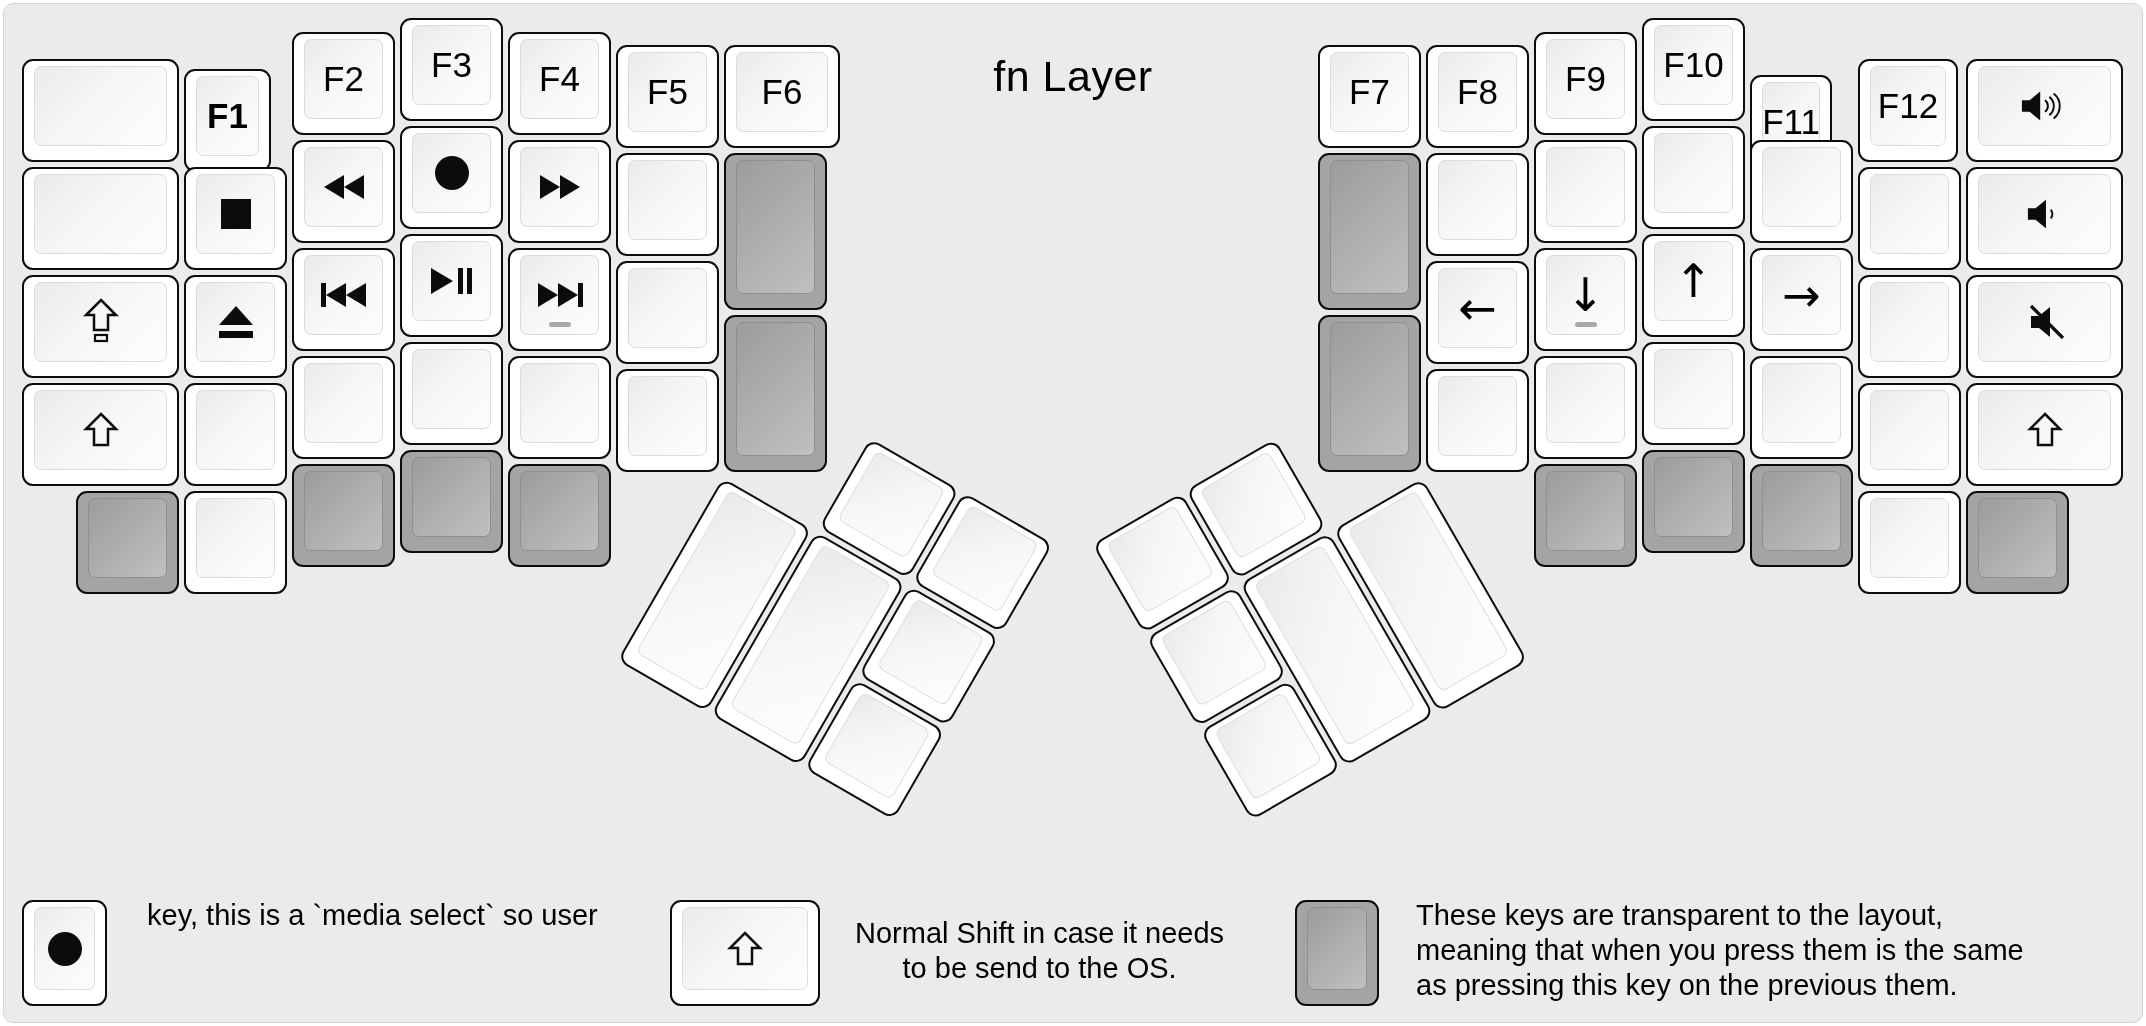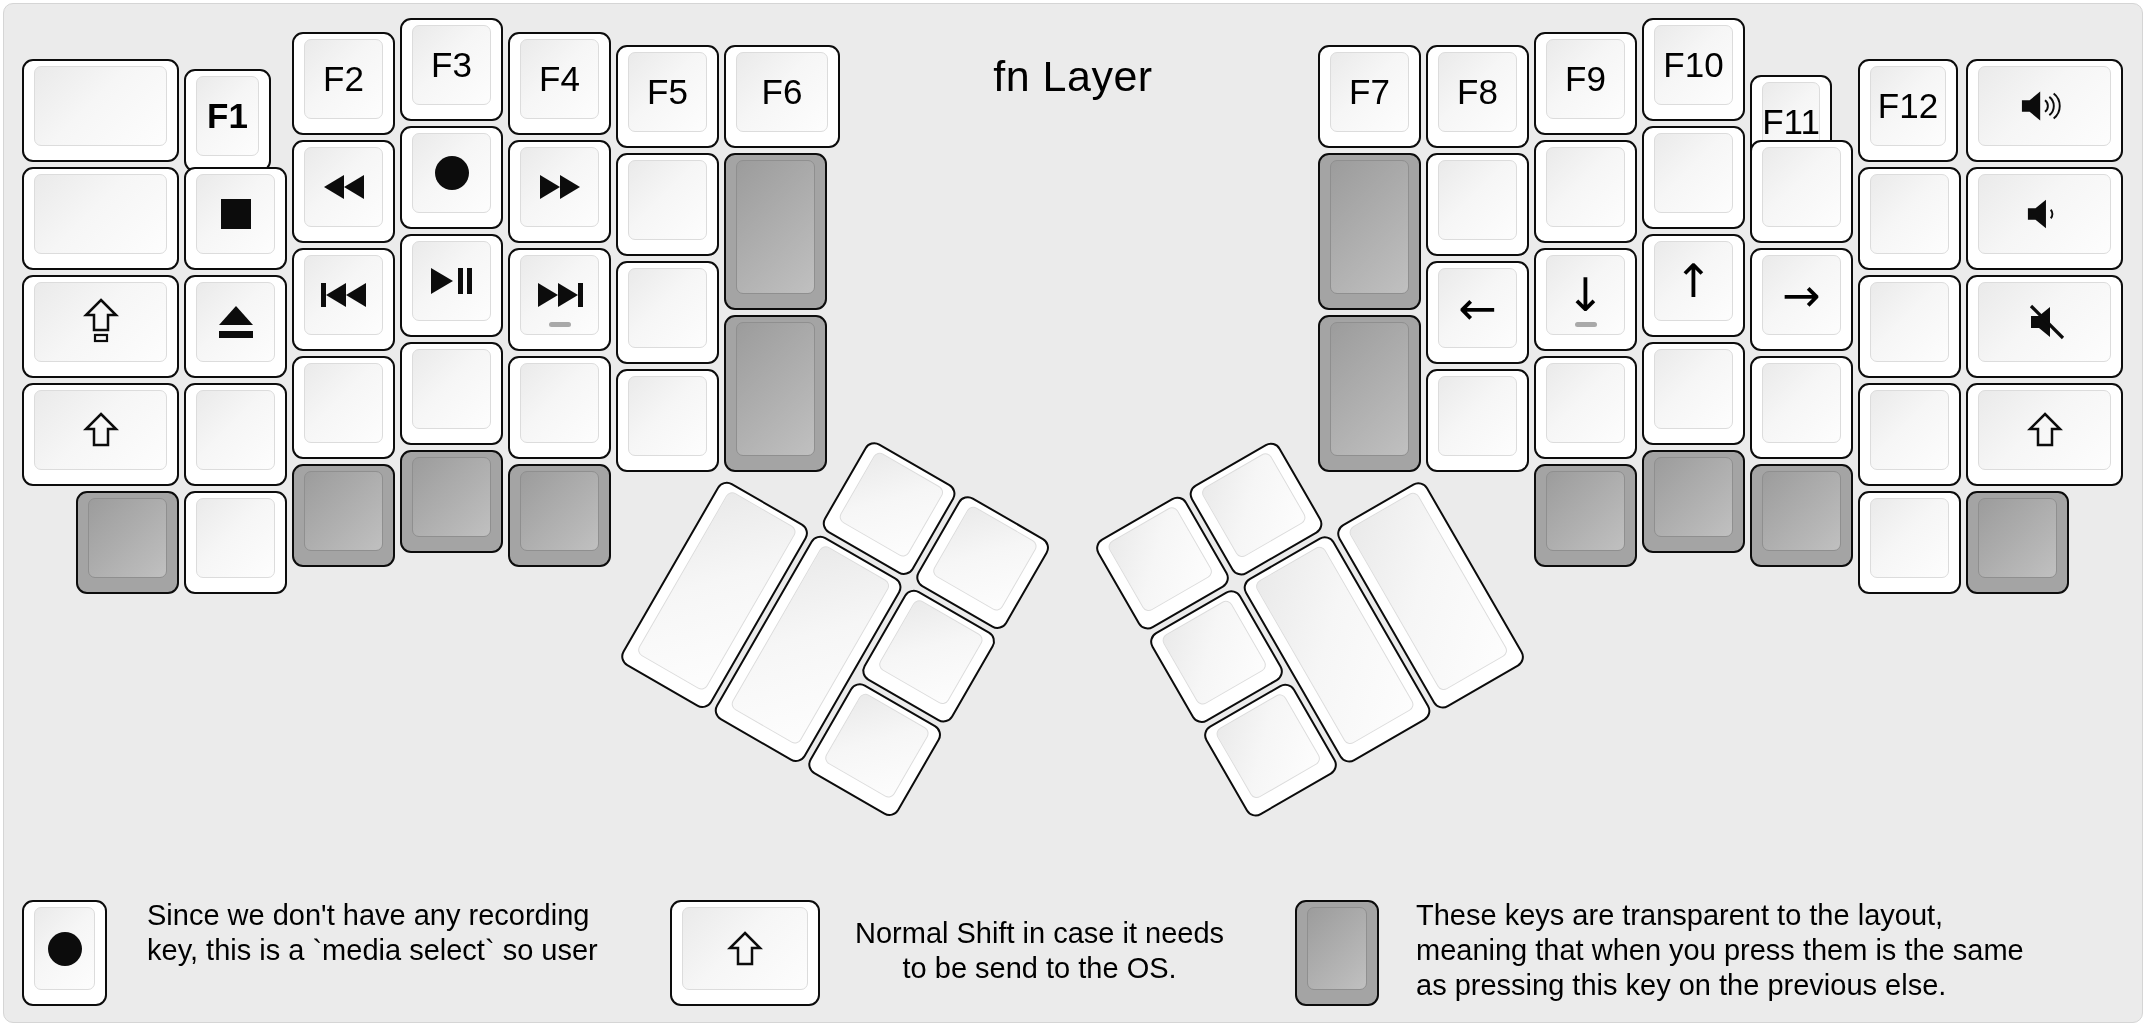--- a/index.html
+++ b/index.html
@@ -418,31 +418,30 @@
         <div class="ktop"></div>
       </div>
       <div class="key" style="left: -322px; top: 110px; width: 103px; height: 103px;">
         <div class="ktop"></div>
       </div>
     </div>
   </div>
 
 <div id="legend">
   <div class="legend-text" id="legend-text-1">
-    <div>Since we don't have any recording</div>
     <div>key, this is a `media select` so user</div>
   </div>
   <div class="legend-text" id="legend-text-2">
     <div>Normal Shift in case it needs</div>
     <div>to be send to the OS.</div>
   </div>
   <div class="legend-text" id="legend-text-3">
     <div>These keys are transparent to the layout,</div>
     <div>meaning that when you press them is the same</div>
-    <div>as pressing this key on the previous else.</div>
+    <div>as pressing this key on the previous them.</div>
   </div>
 <div class="thumb-group" style="left: 20px; top: 898px;">
       <div class="key" style="left: 2px; top: 2px; width: 85px; height: 106px;">
         <div class="ktop">
           <span>
             <svg width="38" height="38" viewBox="0 0 38 38">
               <circle cx="19" cy="19" r="17" fill="#0c0c0c"></circle>
             </svg>
           </span>
         </div>

